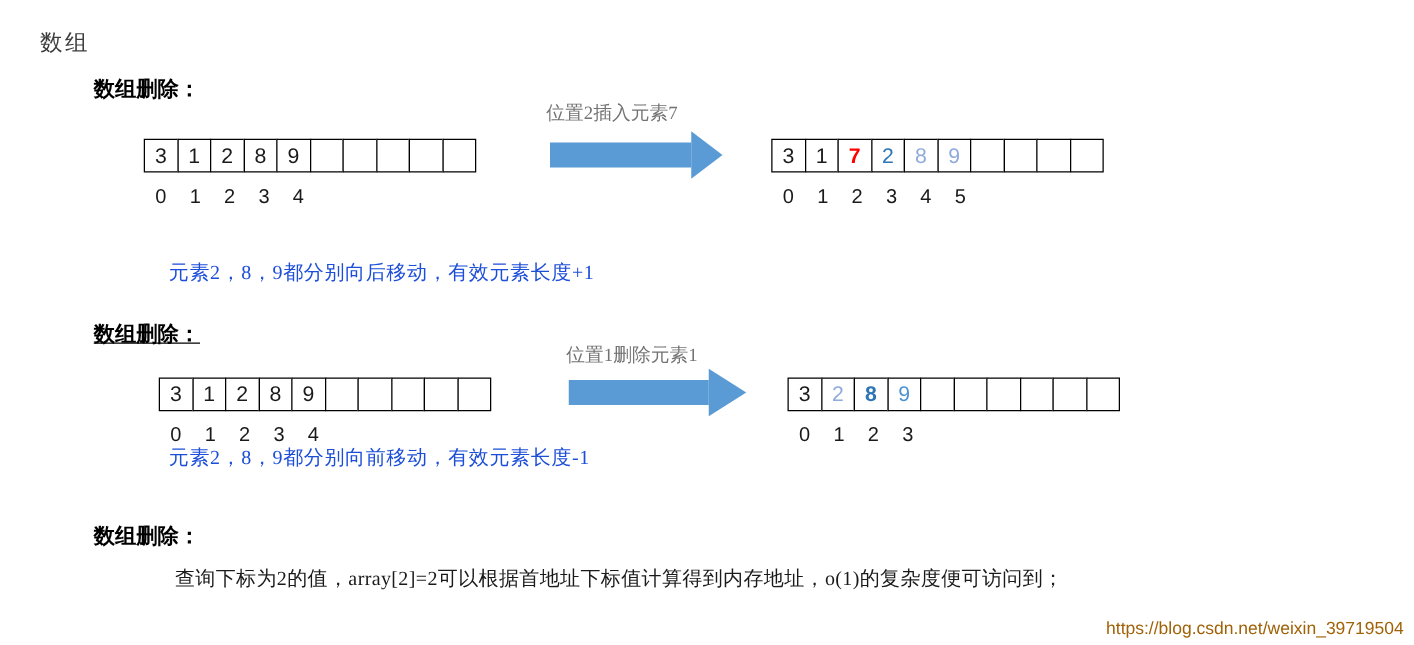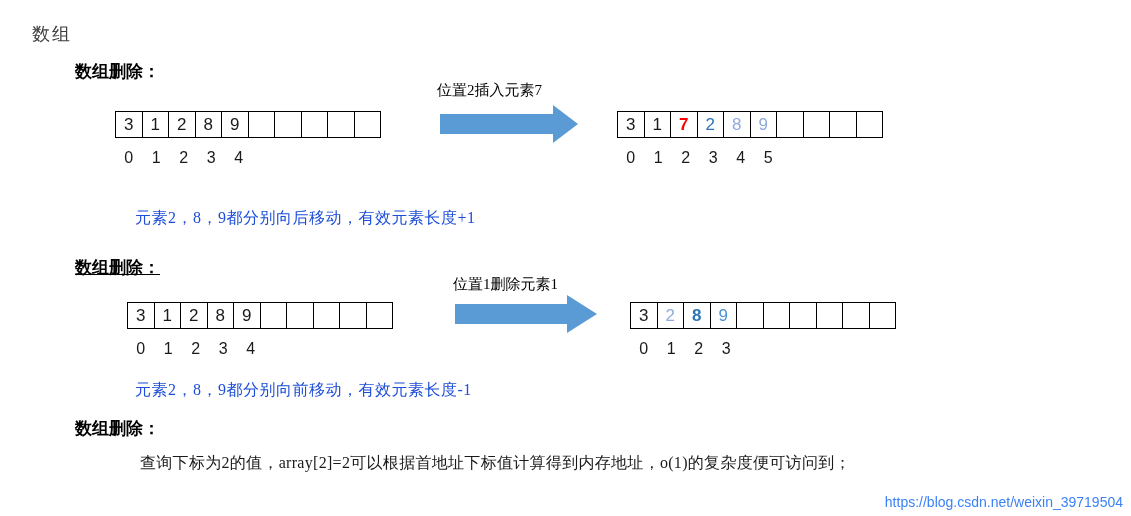--- a/index.html
+++ b/index.html
@@ -25,21 +25,21 @@
     font-weight: bold;
     color: #000000;
   }
   .note-text {
     font-size: 16px;
     color: #1d4ed8;
     letter-spacing: 0.5px;
   }
   .arrow-label {
     font-size: 15px;
-    color: #000000;
+    color: #737373;
   }
   .array-block { position: absolute; }
   .cells-row { display: flex; }
   .cell {
     width: 27.5px;
     height: 27px;
     border: 1px solid #000000;
     margin-left: -1px;
     display: flex;
     align-items: center;
@@ -68,21 +68,21 @@
     position: absolute;
     width: 0;
     height: 0;
   }
   .watermark {
     position: absolute;
     right: 8px;
     bottom: 6px;
     font-family: "Liberation Sans", "DejaVu Sans", sans-serif;
     font-size: 14px;
-    color: #3b82f6;
+    color: #a16207;
   }
   .query-text {
     font-size: 16px;
     color: #1a1a1a;
     letter-spacing: 0.3px;
   }
 </style>
 </head>
 <body>
 
@@ -191,21 +191,21 @@
         <div class="cell"></div>
       </div>
     <div class="indices-row">
         <div class="idx">0</div>
         <div class="idx">1</div>
         <div class="idx">2</div>
         <div class="idx">3</div>
       </div>
   </div>
 
-  <div class="abs note-text" style="left:135px; top:380px;">元素2，8，9都分别向前移动，有效元素长度-1</div>
+  <div class="abs note-text" style="left:135px; top:356px;">元素2，8，9都分别向前移动，有效元素长度-1</div>
 
   <div class="abs section-heading" style="left:75px; top:417px;">数组删除：</div>
 
   <div class="abs query-text" style="left:140px; top:453px;">查询下标为2的值，array[2]=2可以根据首地址下标值计算得到内存地址，o(1)的复杂度便可访问到；</div>
 
   <div class="watermark">https://blog.csdn.net/weixin_39719504</div>
 
 </div>
 
 </body></html>

